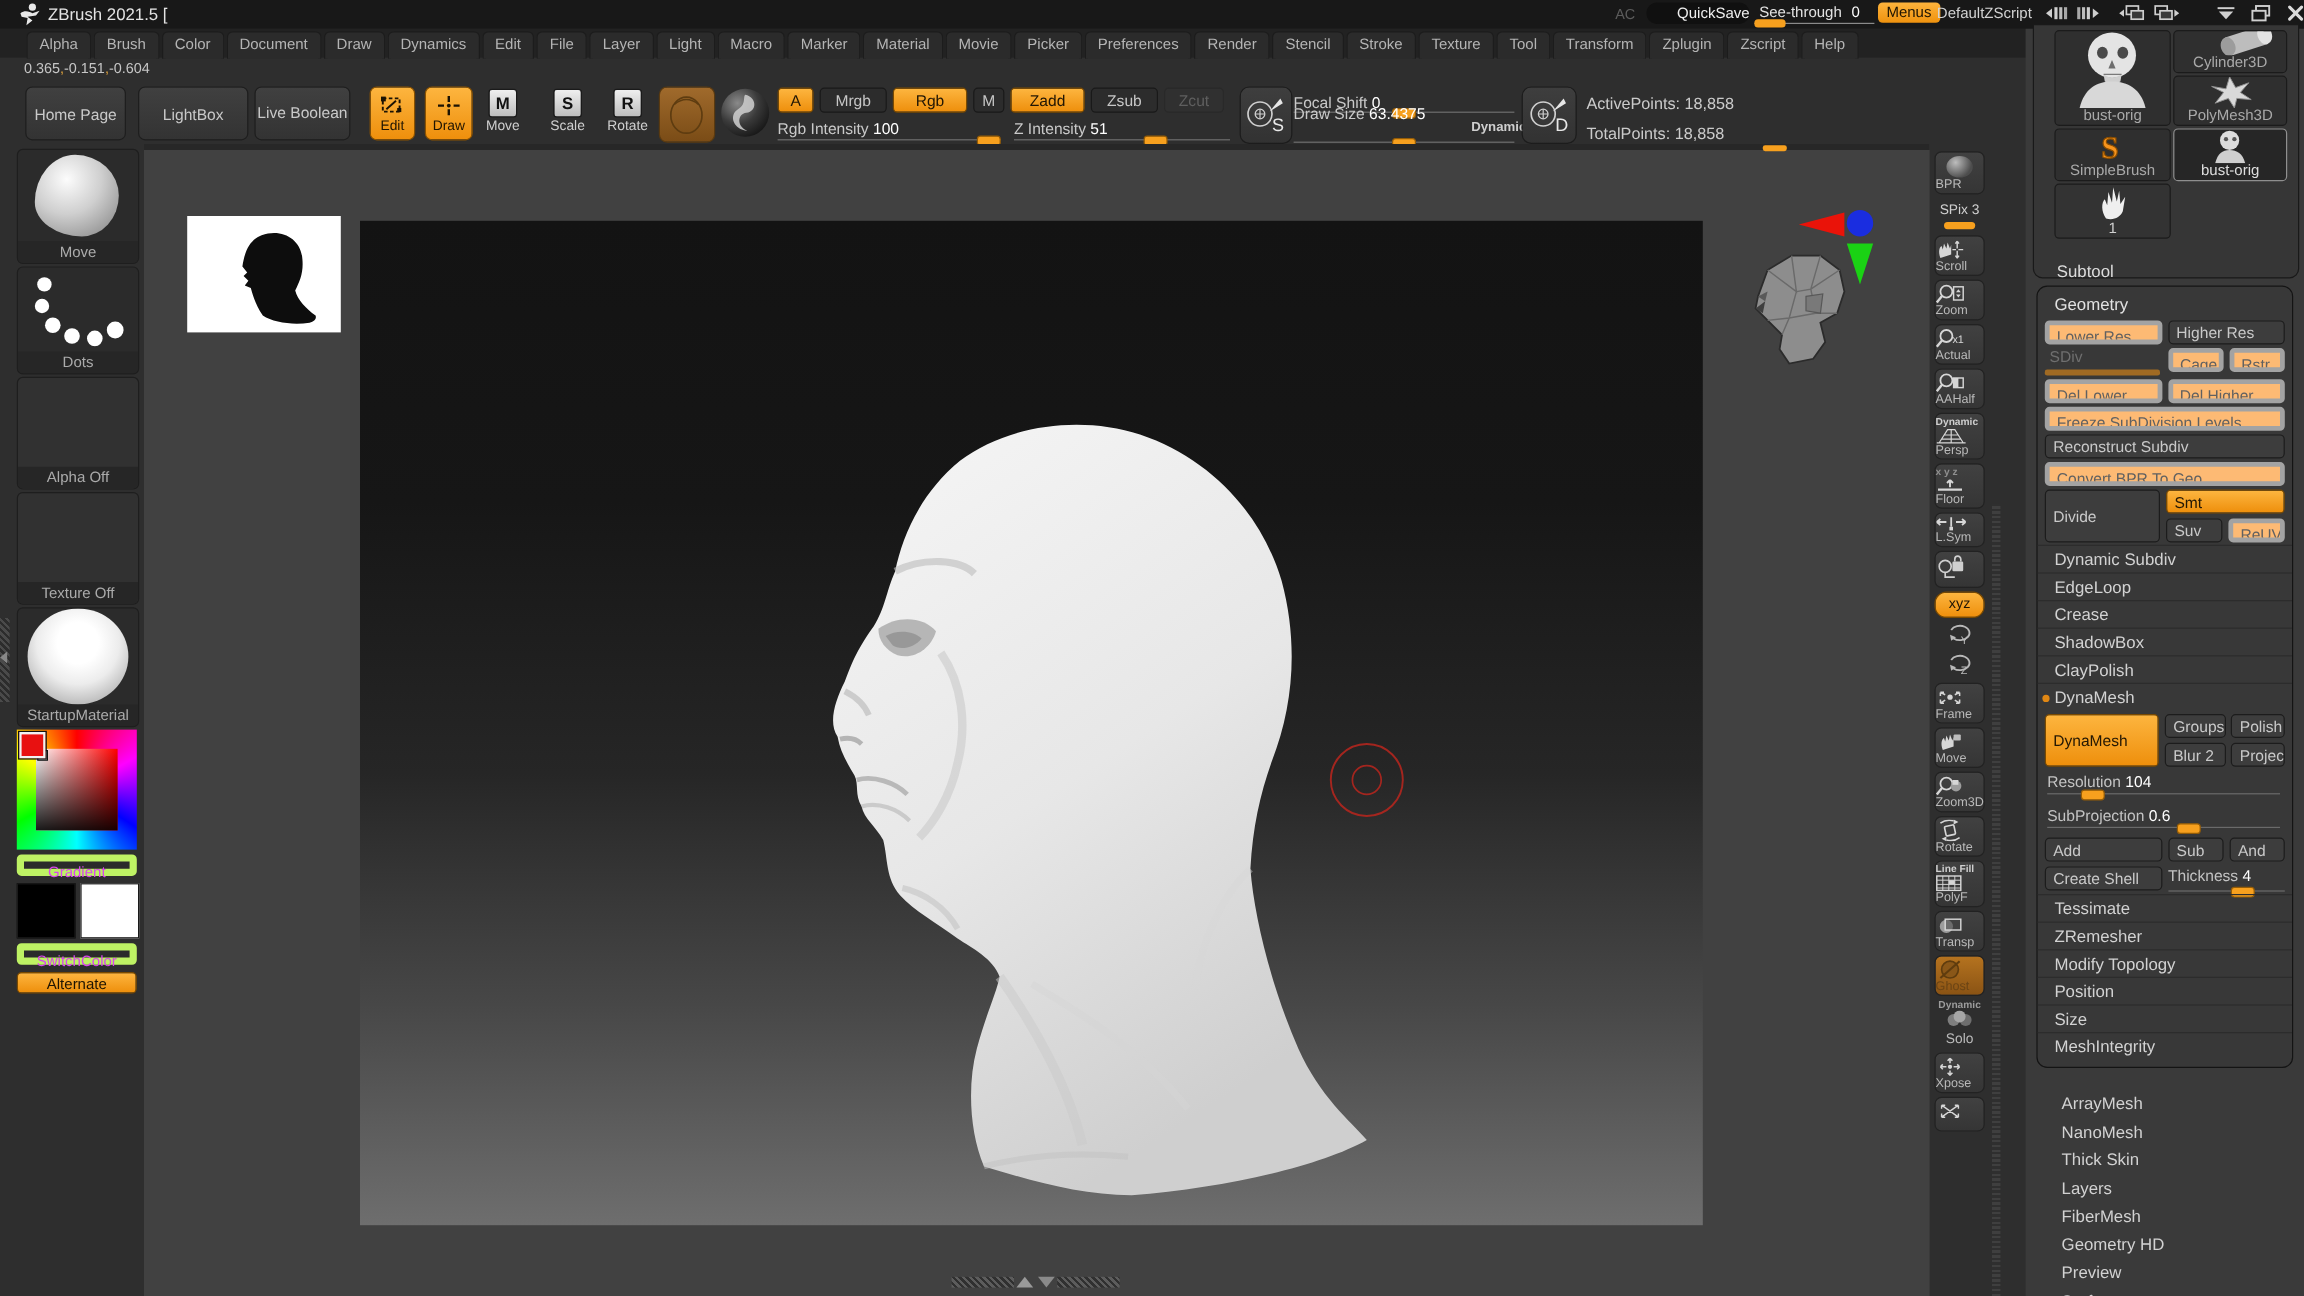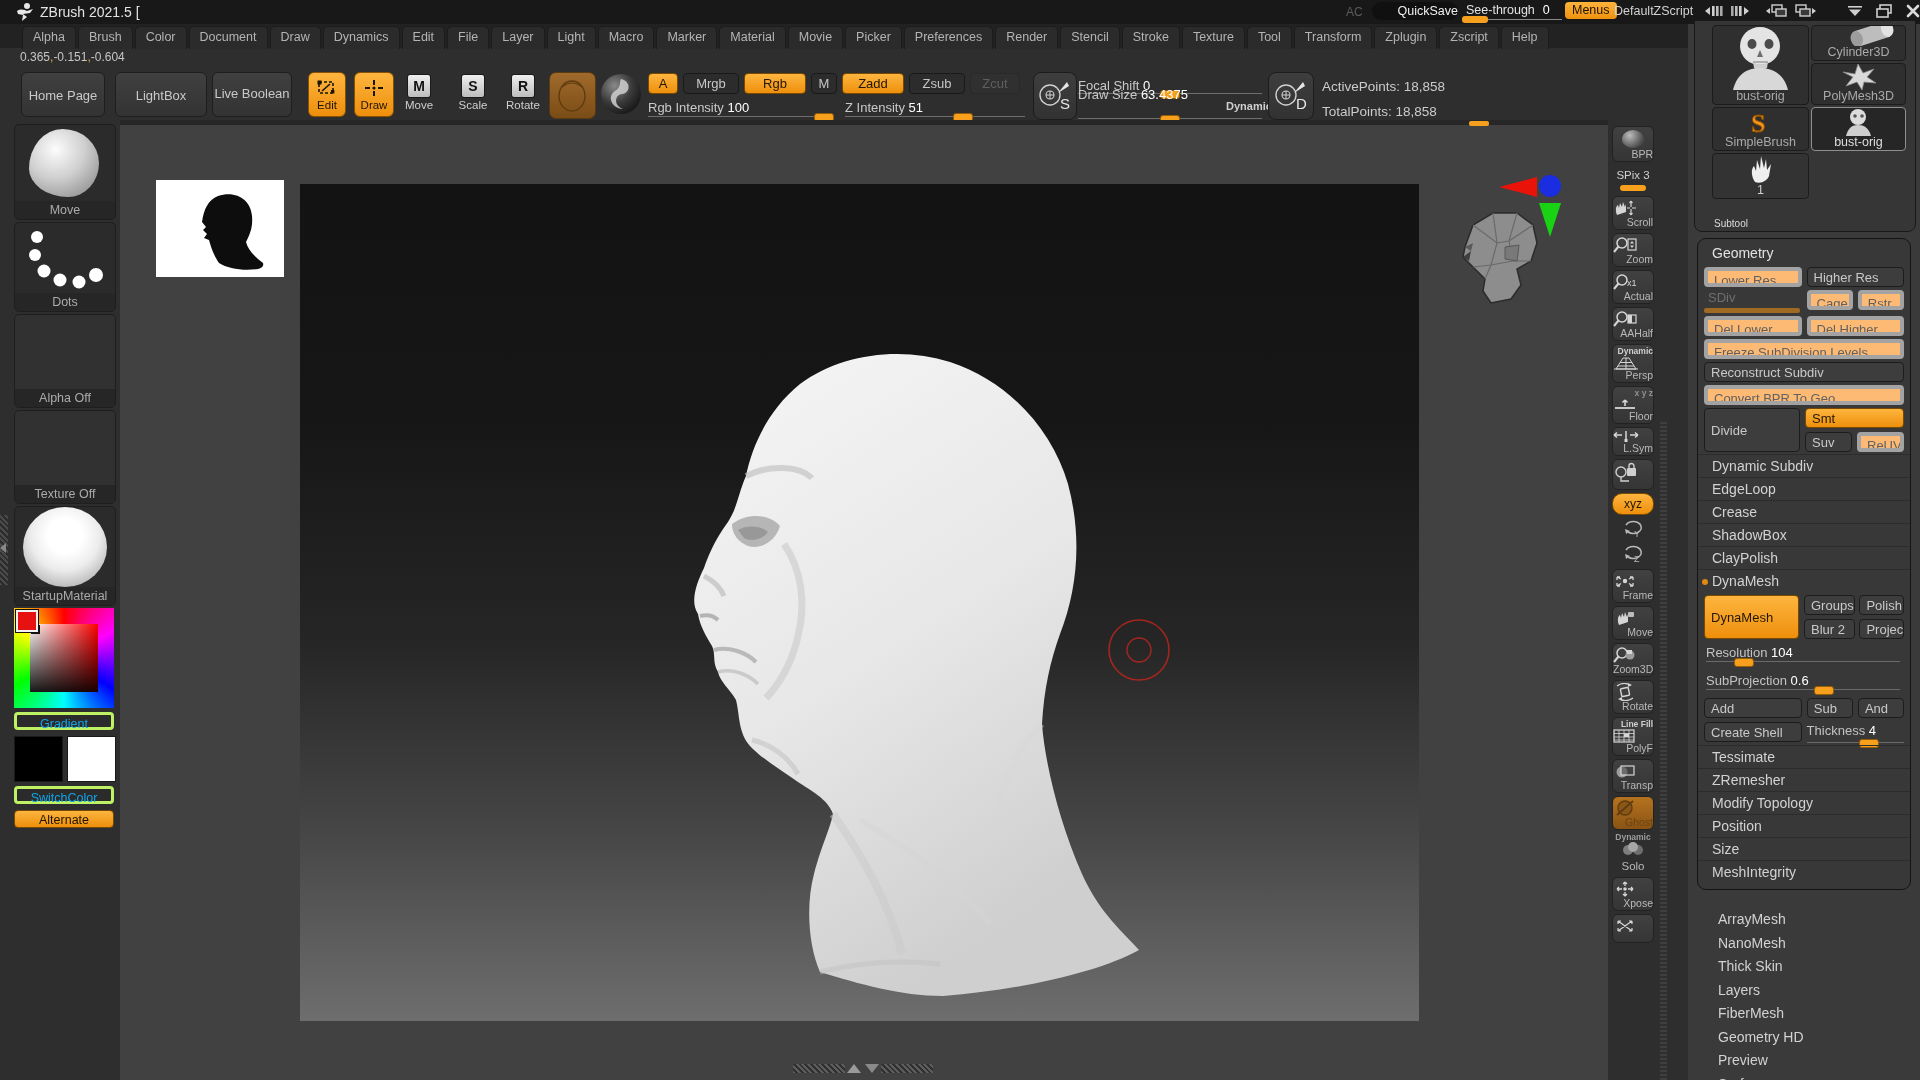--- a/index.html
+++ b/index.html
@@ -48,56 +48,56 @@
   .track{position:absolute;height:1px;background:#6e6e6e;}
   .knob{position:absolute;top:-3px;width:18px;height:7px;background:#f7a01e;border-radius:3px;border:1px solid #945c07;}
   .brushbtn{position:absolute;top:72px;width:42px;height:46px;background:linear-gradient(#3e3e3e,#323232);
             border:1px solid #1c1c1c;border-radius:8px;}
   .points{position:absolute;font-size:13.5px;color:#cbcbcb;}
   .dynlab{position:absolute;font-size:11px;font-weight:bold;color:#cfcfcf;}
   
   .tile{position:absolute;left:14px;width:100px;background:#2b2b2b;border:1px solid #1e1e1e;border-radius:5px;overflow:hidden;}
   .tile .lb{position:absolute;left:0;right:0;bottom:0;height:18px;background:#262626;font-size:12.5px;color:#ababab;
             text-align:center;line-height:18px;}
-  .traylab{position:absolute;left:14px;width:100px;height:18px;background:#2b2b2b;border:3px solid #bef264;border-radius:4px;
-           font-size:12.5px;color:#0ea5e9;text-align:center;line-height:18px;box-sizing:border-box;}
+  .traylab{position:absolute;left:14px;width:100px;height:18px;background:#2b2b2b;border:6px solid #bef264;border-radius:4px;
+           font-size:12.5px;color:#d946ef;text-align:center;line-height:18px;box-sizing:border-box;}
   
   .canvasframe{position:absolute;left:120px;top:120px;width:1488px;height:960px;background:#414141;}
   .viewport{position:absolute;left:180px;top:64px;width:1119px;height:837px;
             background:linear-gradient(180deg,#131313 0%,#161616 28%,#262626 55%,#474747 78%,#6e6e6e 100%);}
   .thumb{position:absolute;left:36px;top:60px;width:128px;height:97px;background:#fff;}
   .hknob{position:absolute;left:1349px;top:1px;width:20px;height:5px;background:#f7a01e;border-radius:2px;}
   .bdiv{position:absolute;left:673px;top:942px;width:140px;height:13px;display:flex;align-items:center;}
   .checker{height:9px;flex:1;background:repeating-linear-gradient(45deg,#5c5c5c 0 2px,#303030 2px 4px);}
   .tri-up{width:0;height:0;border-left:7px solid transparent;border-right:7px solid transparent;border-bottom:9px solid #9a9a9a;margin:0 2px;}
   .tri-dn{width:0;height:0;border-left:7px solid transparent;border-right:7px solid transparent;border-top:9px solid #8a8a8a;margin:0 2px;}
   
   .shelf{position:absolute;left:1610px;top:126px;width:46px;display:flex;flex-direction:column;align-items:center;}
   .shelf-btn{width:40px;background:linear-gradient(#414141,#353535);border:1px solid #222;border-radius:6px;
-             margin-bottom:3px;text-align:right;padding:2px 0 1px;}
+             margin-bottom:3px;text-align:left;padding:2px 0 1px;}
   .shelf-btn .lb{display:block;font-size:10.5px;color:#b9b9b9;line-height:11px;}
   .shelf-plain{width:40px;text-align:center;margin-bottom:3px;}
   .shelf-plain .lb{font-size:11.5px;color:#cfcfcf;}
   .spix-knob{width:26px;height:6px;background:#f7a01e;border-radius:3px;margin:2px auto 2px;}
   .shelf-tag{display:block;font-size:8.5px;font-weight:bold;color:#cfcfcf;line-height:9px;}
   .xyzbtn{width:40px;height:20px;background:linear-gradient(#fdb53f,#ee8f0c);border:1px solid #7a4a00;border-radius:10px;
           margin-bottom:4px;text-align:center;}
   .xyzbtn .lb{font-size:12px;color:#211604;line-height:19px;}
   .ghostbtn{background:linear-gradient(#b5731f,#8a5314)!important;}
   .ghostbtn .lb{color:#6b4414;}
   .dotstrip{position:absolute;left:1660px;top:420px;width:7px;height:660px;
             background:repeating-linear-gradient(0deg,#3f3f3f 0 2px,#2f2f2f 2px 4px);}
   
   .rightpanel{position:absolute;left:1688px;top:24px;width:232px;height:1056px;background:#3a3a3a;}
   .toolbox{position:absolute;left:6px;top:-4px;width:220px;height:210px;background:#363636;border:1px solid #191919;
            border-radius:0 0 8px 8px;}
   .ttile{position:absolute;background:#2f2f2f;border:1px solid #1b1b1b;border-radius:4px;overflow:hidden;margin-left:12px;}
   .ttile .lb{position:absolute;left:0;right:0;bottom:1px;text-align:center;font-size:12.5px;color:#a9a9a9;}
   .ttile.sel{border:1px solid #8f8f8f;background:#262626;}
-  .subtool{position:absolute;left:26px;top:194px;font-size:10px;color:#dcdcdc;}
+  .subtool{position:absolute;left:26px;top:194px;font-size:14px;color:#dcdcdc;}
   .geopanel{position:absolute;left:9px;top:214px;width:214px;height:652px;background:#383838;border:1px solid #141414;
             border-radius:9px;box-sizing:border-box;padding:2px 0;}
   .geohead{font-size:14px;color:#e2e2e2;padding:4px 0 3px 14px;}
   .grow{display:flex;gap:5px;margin:3px 6px 2px;}
   .gbtn{height:20px;background:#3d3d3d;border:1px solid #1c1c1c;border-radius:4px;font-size:13px;color:#c9c9c9;
         line-height:20px;padding-left:6px;box-sizing:border-box;overflow:hidden;white-space:nowrap;}
   .gbtn.dis{background:#fdba74;border:4px solid #a3a3a3;color:#616161;}
   .gbtn.on{background:linear-gradient(#fdb53f,#ee8f0c);border:1px solid #7a4a00;color:#241804;}
   .gbtn.tall{height:44px;line-height:44px;}
   .w100{width:100px;}.w47{width:47px;}.w202{width:202px;}.w52{width:52px;}.w45{width:45px;}

